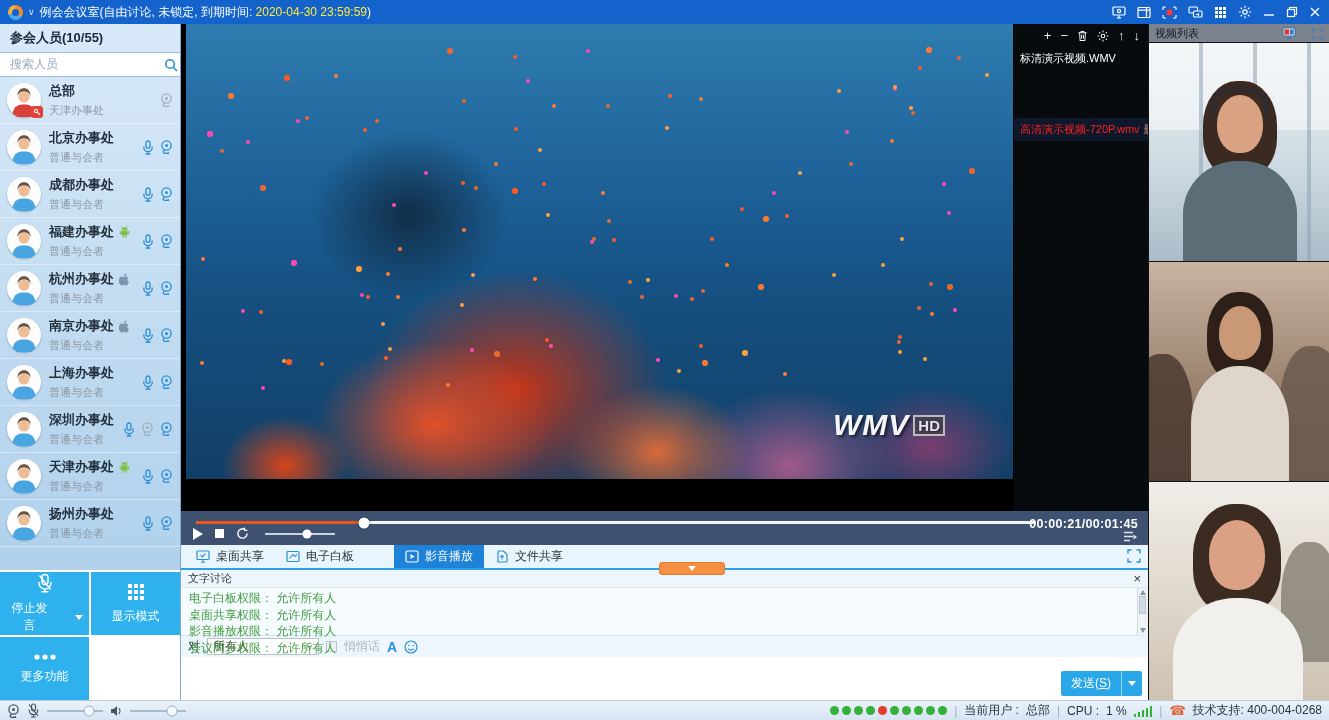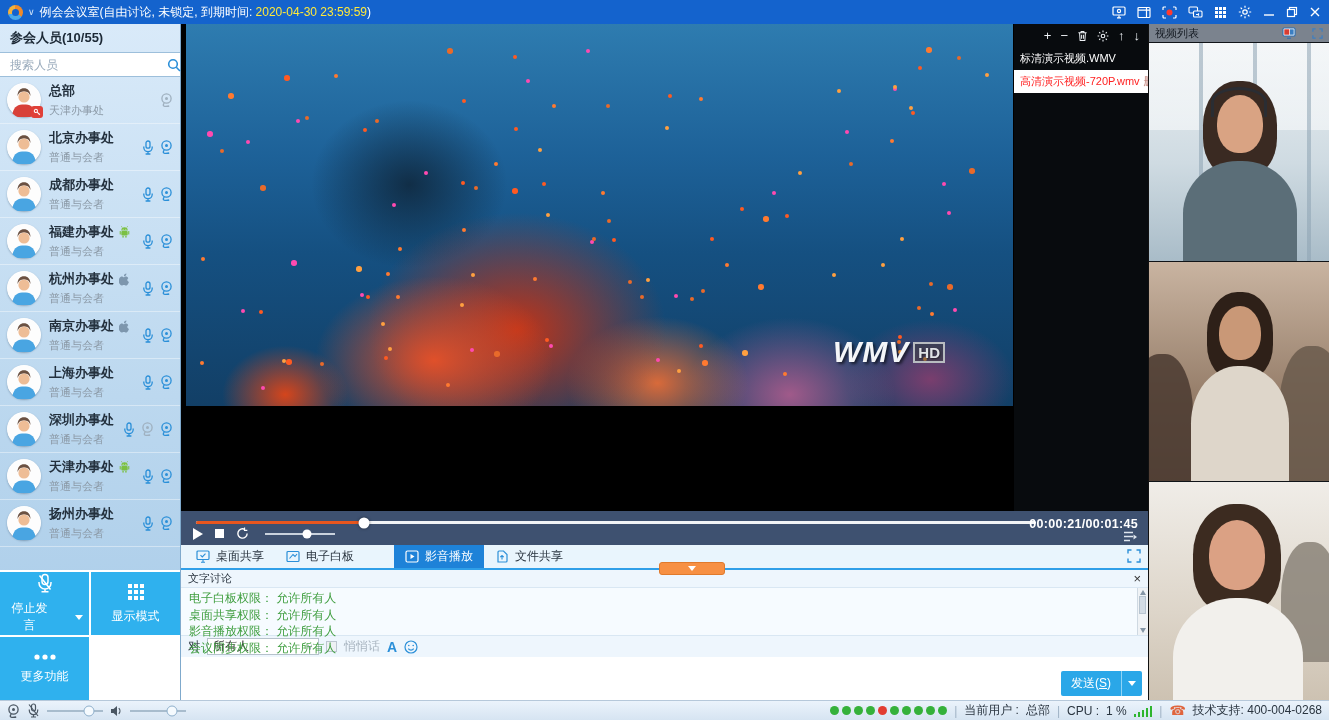--- a/index.html
+++ b/index.html
@@ -15,21 +15,21 @@
   .titletext .date{color:#ffe93a;}
   .tb-icons{margin-left:auto;display:flex;align-items:center;gap:11px;}
   .tb-icons .ic{display:flex;align-items:center;justify-content:center;color:#fff;cursor:pointer;}
   
   .main{flex:1;display:flex;min-height:0;}
 
   
   .left{flex:0 0 181px;width:181px;display:flex;flex-direction:column;background:linear-gradient(180deg,#d9eaf9 0%,#bcd8ef 55%,#a8cbe8 100%);border-right:1px solid #7fa9cc;}
   .lheader{flex:0 0 28px;line-height:28px;padding:0 10px;font-weight:bold;font-size:13px;color:#1b2835;border-bottom:1px solid #9dbfdb;}
   .search{flex:0 0 24px;background:#fff;display:flex;align-items:center;padding:0 8px;border-bottom:1px solid #9dbfdb;}
-  .search input{flex:1;border:none;outline:none;font-size:12px;color:#ef4444;background:transparent;}
+  .search input{flex:1;border:none;outline:none;font-size:12px;color:#ef4444;background:transparent;font-family:Liberation Mono, monospace;}
   .search input::placeholder{color:#9aabbc;}
   .plist{flex:1;overflow:hidden;}
   .prow{height:47px;display:flex;align-items:center;padding:0 7px;border-bottom:1px solid rgba(255,255,255,.4);}
   .avatar{width:34px;height:34px;border-radius:50%;background:#fff;position:relative;flex:0 0 34px;box-shadow:0 1px 2px rgba(30,60,90,.35);}
   .avatar svg{display:block;}
   .badge{display:none;position:absolute;right:-2px;bottom:-1px;width:12px;height:12px;border-radius:3px;background:#e04038;align-items:center;justify-content:center;}
   .is-admin .badge{display:flex;}
   .is-admin .av-body{fill:#d84038;}
   .pinfo{margin-left:8px;flex:1;min-width:0;}
   .pname{font-size:13px;font-weight:bold;color:#23303d;display:flex;align-items:center;gap:5px;white-space:nowrap;}
@@ -39,39 +39,39 @@
   .plat{display:flex;}
 
   .actions{flex:0 0 113px;display:grid;grid-template-columns:1fr 1fr;grid-template-rows:1fr 1fr;gap:2px;background:#fff;border-top:2px solid #fff;}
   .abtn{background:#2fb1ee;color:#fff;display:flex;flex-direction:column;align-items:center;justify-content:center;gap:7px;font-size:12px;border:none;cursor:pointer;}
   .abtn .lblrow{display:flex;align-items:center;gap:22px;}
   .caret{width:0;height:0;border-left:4px solid transparent;border-right:4px solid transparent;border-top:5px solid #fff;}
 
   
   .center{flex:1;display:flex;flex-direction:column;min-width:0;}
   .stage{flex:0 0 487px;background:#000;position:relative;}
-  .video-frame{position:absolute;left:5px;top:0;width:827px;height:382px;overflow:hidden;
+  .video-frame{position:absolute;left:5px;top:0;width:827px;height:455px;overflow:hidden;
     background:
       radial-gradient(90px 70px at 12% 97%,#d4451c 0%,rgba(212,69,28,0) 70%),
       radial-gradient(170px 120px at 30% 88%,#e0502a 0%,rgba(224,80,42,0) 70%),
       radial-gradient(230px 180px at 40% 80%,#c03418 0%,rgba(192,52,24,0) 65%),
       radial-gradient(130px 95px at 57% 94%,#d86a3a 0%,rgba(216,106,58,0) 70%),
       radial-gradient(150px 110px at 73% 97%,#a05a8a 0%,rgba(160,90,138,0) 70%),
       radial-gradient(120px 85px at 90% 93%,#7a3e6e 0%,rgba(122,62,110,0) 70%),
       radial-gradient(140px 120px at 27% 42%,rgba(14,34,52,.8),rgba(14,34,52,0) 70%),
       linear-gradient(180deg,#2e7cb0 0%,#1d6198 35%,#155081 60%,#123f66 100%);}
   .fish{position:absolute;left:0;top:0;width:2px;height:2px;border-radius:50%;}
   .watermark{position:absolute;right:68px;bottom:37px;display:flex;align-items:center;gap:4px;}
   .wm-main{font-size:30px;font-weight:bold;font-style:italic;color:#f4f6f8;text-shadow:2px 2px 3px rgba(0,0,0,.6);letter-spacing:1px;}
   .wm-hd{font-size:15px;font-weight:bold;color:#e0e3e6;border:2px solid #b8bcc0;padding:0 3px;background:rgba(60,60,60,.5);text-shadow:1px 1px 2px rgba(0,0,0,.5);}
   .playlist{position:absolute;right:0;top:0;width:134px;bottom:0;background:rgba(18,24,32,.45);}
   .pl-toolbar{display:flex;justify-content:flex-end;align-items:center;gap:9px;padding:5px 8px;color:#eef2f6;font-size:13px;}
   .pl-toolbar .ic{display:flex;align-items:center;line-height:1;cursor:pointer;}
   .pl-item{font-size:11px;color:#fff;padding:4px 6px;display:flex;justify-content:space-between;align-items:center;white-space:nowrap;overflow:hidden;cursor:pointer;}
-  .pl-item.selected{background:#ffffff;color:#ff2222;}
+  .pl-item.selected{background:#0f172a;color:#ff2222;margin-top:48px;}
   .pl-item .del{color:#c08078;margin-left:4px;}
 
   .controls{flex:0 0 34px;background:#3e5170;position:relative;}
   .progress{position:absolute;left:15px;right:112px;top:10px;height:3px;background:#f2f4f6;border-radius:2px;}
   .progress .played{position:absolute;left:0;top:0;bottom:0;background:#e8561e;border-radius:2px;}
   .progress .ph{position:absolute;top:50%;width:11px;height:11px;background:#fff;border-radius:50%;transform:translate(-50%,-50%);box-shadow:0 0 3px rgba(0,0,0,.5);}
   .cbtns{position:absolute;left:12px;bottom:5px;display:flex;align-items:center;gap:12px;}
   .btn-play{width:0;height:0;border-top:6px solid transparent;border-bottom:6px solid transparent;border-left:10px solid #fff;cursor:pointer;}
   .btn-stop{width:9px;height:9px;background:#fff;cursor:pointer;}
   .btn-replay{display:flex;color:#fff;cursor:pointer;}

